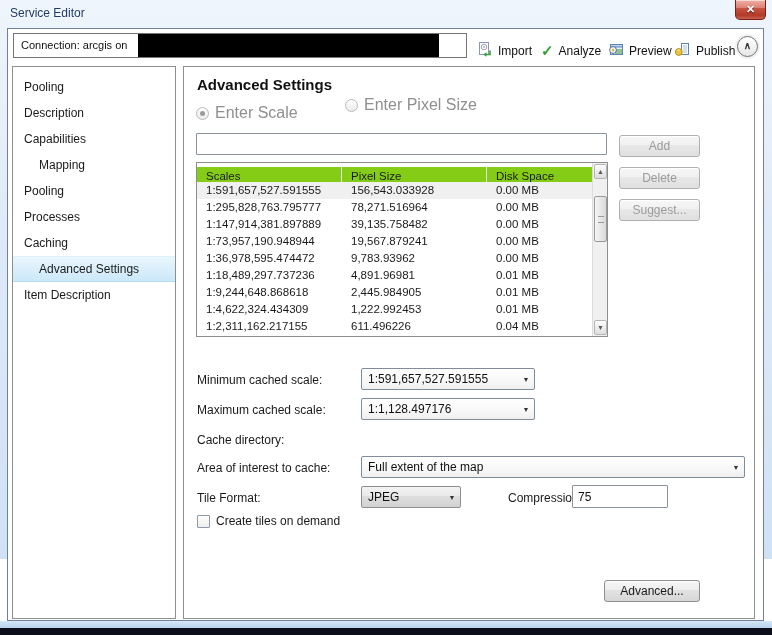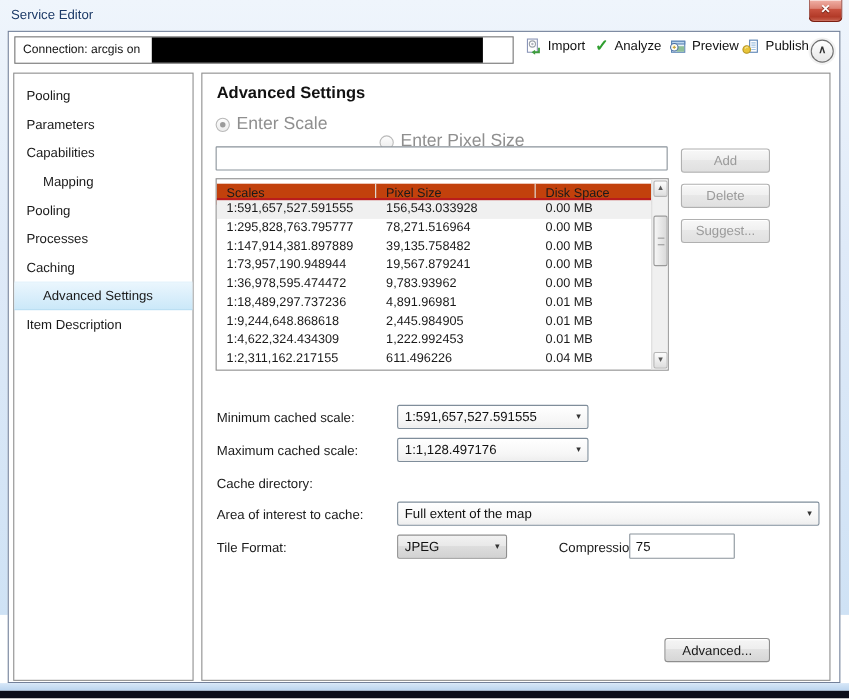--- a/index.html
+++ b/index.html
@@ -36,21 +36,21 @@
 
   
   .conn-box{
     position:absolute; left:13px; top:33px; width:454px; height:25px;
     background:#fff; border:1px solid #757575; font-size:11px; color:#111;
   }
   .conn-text{ position:absolute; left:7px; top:5px; white-space:nowrap; }
   .redaction{ position:absolute; left:124px; top:0px; width:301px; height:23px; background:#000; }
 
   .tb-btn{
-    position:absolute; top:34px; height:24px; display:flex; align-items:flex-start; gap:5px;
+    position:absolute; top:34px; height:24px; display:flex; align-items:flex-end; gap:5px;
     font-size:12px; color:#111; cursor:default; white-space:nowrap;
   }
   .check-glyph{ color:#2f9e2f; font-size:15px; font-weight:bold; line-height:1; }
   .collapse-btn{
     position:absolute; left:737px; top:36px; width:21px; height:21px; border-radius:50%;
     border:1px solid #6f6f6f; background:linear-gradient(180deg,#ffffff,#e6e6e6);
     display:flex; align-items:center; justify-content:center;
     box-shadow:0 0 0 2px #f2f2f2;
   }
   .chev{ font-size:10px; font-weight:bold; color:#333; line-height:1; transform:translateY(-1px); }
@@ -99,22 +99,22 @@
   .win-btn.disabled{
     color:#9b9b9b; border-color:#b0b0b0;
     background:linear-gradient(180deg,#f8f8f8 0%,#f0f0f0 45%,#e8e8e8 46%,#e0e0e0 100%);
   }
 
   
   .scale-table{
     position:absolute; left:196px; top:162px; width:412px; height:175px;
     border:1px solid #8e8e8e; background:#fff; overflow:hidden; font-size:11.5px; color:#1a1a1a;
   }
-  .thead{ position:absolute; left:0; top:4px; width:395px; height:19px; border-bottom:6px solid #b91c1c;
-    display:flex; background:#c2410c; }
+  .thead{ position:absolute; left:0; top:4px; width:395px; height:19px; border-bottom:1px solid #b91c1c;
+    display:flex; background:#84cc16; }
   .th{ line-height:18px; padding-left:9px; border-right:1px solid #e4e4e4; }
   .th.c3{ border-right:none; }
   .c1{ width:145px; } .c2{ width:145px; } .c3{ width:105px; }
   .tbody{ position:absolute; left:0; top:19px; width:395px; }
   .tr{ display:flex; height:17px; line-height:17px; }
   .tr.hl{ background:#f0f0f0; }
   .td{ padding-left:9px; white-space:nowrap; overflow:hidden; }
 
   .vscroll{ position:absolute; right:0; top:0; width:15px; height:100%; background:#f0f0f0; border-left:1px solid #dcdcdc; }
   .sc-btn{
@@ -213,39 +213,39 @@
     </svg>
     <span>Publish</span>
   </div>
 
   <div class="collapse-btn">
     <span class="chev">∧</span>
   </div>
 
   <div class="sidebar">
     <div class="side-item"><span>Pooling</span></div>
-    <div class="side-item"><span>Parameters</span></div>
+    <div class="side-item"><span>Description</span></div>
     <div class="side-item"><span>Capabilities</span></div>
     <div class="side-item indent"><span>Mapping</span></div>
     <div class="side-item"><span>Pooling</span></div>
     <div class="side-item"><span>Processes</span></div>
     <div class="side-item"><span>Caching</span></div>
     <div class="side-item indent selected"><span>Advanced Settings</span></div>
     <div class="side-item"><span>Item Description</span></div>
   </div>
 
   <div class="main-panel"></div>
 
   <div class="heading">Advanced Settings</div>
 
   <div class="radio-row" style="left:196px; top:104px;">
     <span class="rb on"></span>
     <span>Enter Scale</span>
   </div>
-  <div class="radio-row" style="left:345px; top:120px;text-align:right;">
+  <div class="radio-row" style="left:345px; top:96px;text-align:right;">
     <span class="rb"></span>
     <span>Enter Pixel Size</span>
   </div>
 
   <input class="text-input" style="left: 196px; top: 133px; width: 411px; height: 22px;" value="">
 
   <button class="win-btn disabled" style="left:619px; top:135px;">Add</button>
   <button class="win-btn disabled" style="left:619px; top:167px;">Delete</button>
   <button class="win-btn disabled" style="left:619px; top:199px;">Suggest...</button>
 
@@ -335,16 +335,20 @@
 
   <span class="flabel" style="left:197px; top:491px;">Tile Format:</span>
   <div class="combo gray" style="left:361px; top:486px; width:100px;">
     <span class="cv">JPEG</span>
     <span class="arrow">▼</span>
   </div>
 
   <span class="flabel" style="left:508px; top:491px;">Compression:</span>
   <input class="text-input" style="left: 572px; top: 485px; width: 96px; height: 23px;" value="75">
 
+  <div class="check-row">
+    <span class="cb"></span>
+    <span>Create tiles on demand</span>
+  </div>
 
   <button class="win-btn" style="left:604px; top:580px; width:96px;">Advanced...</button>
 
 </div>
 
 </body></html>

